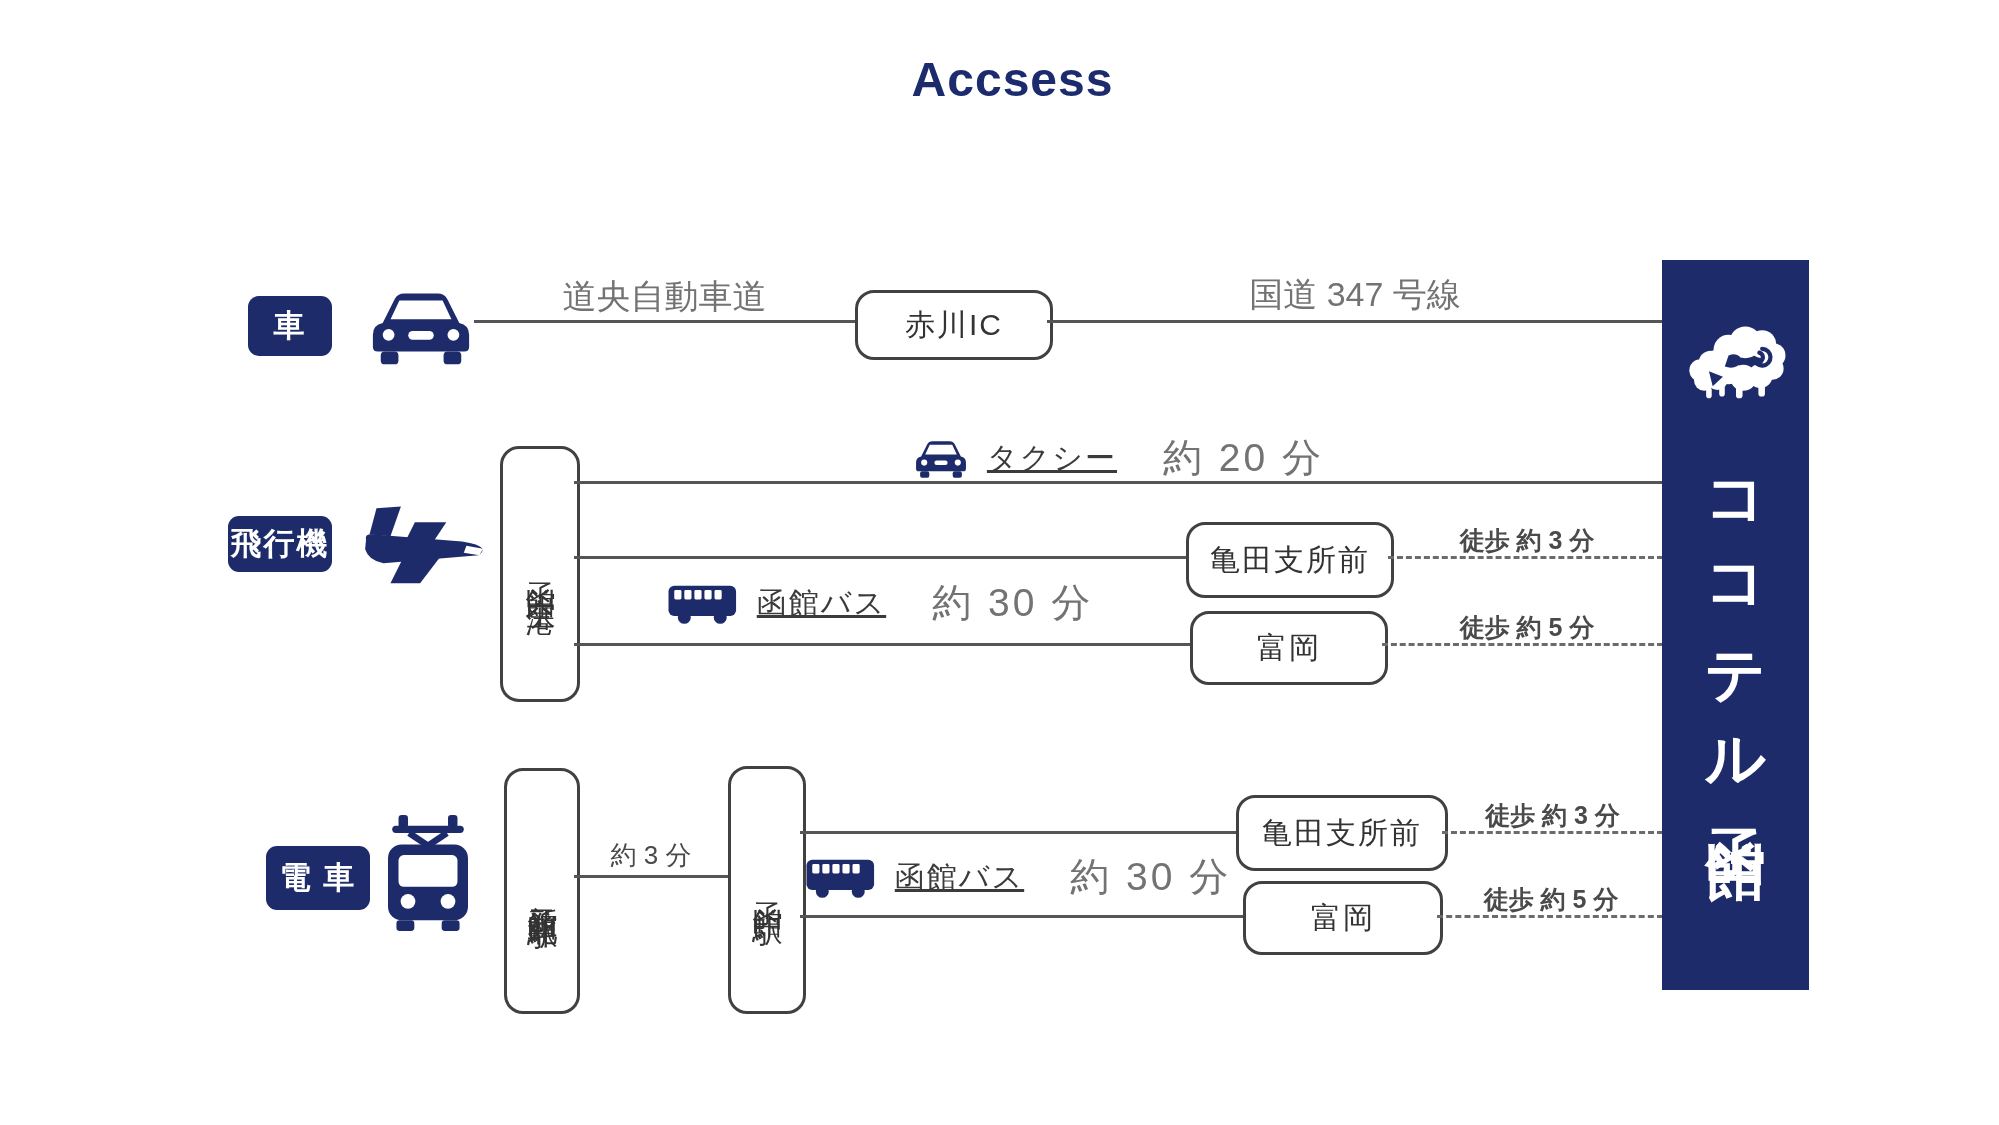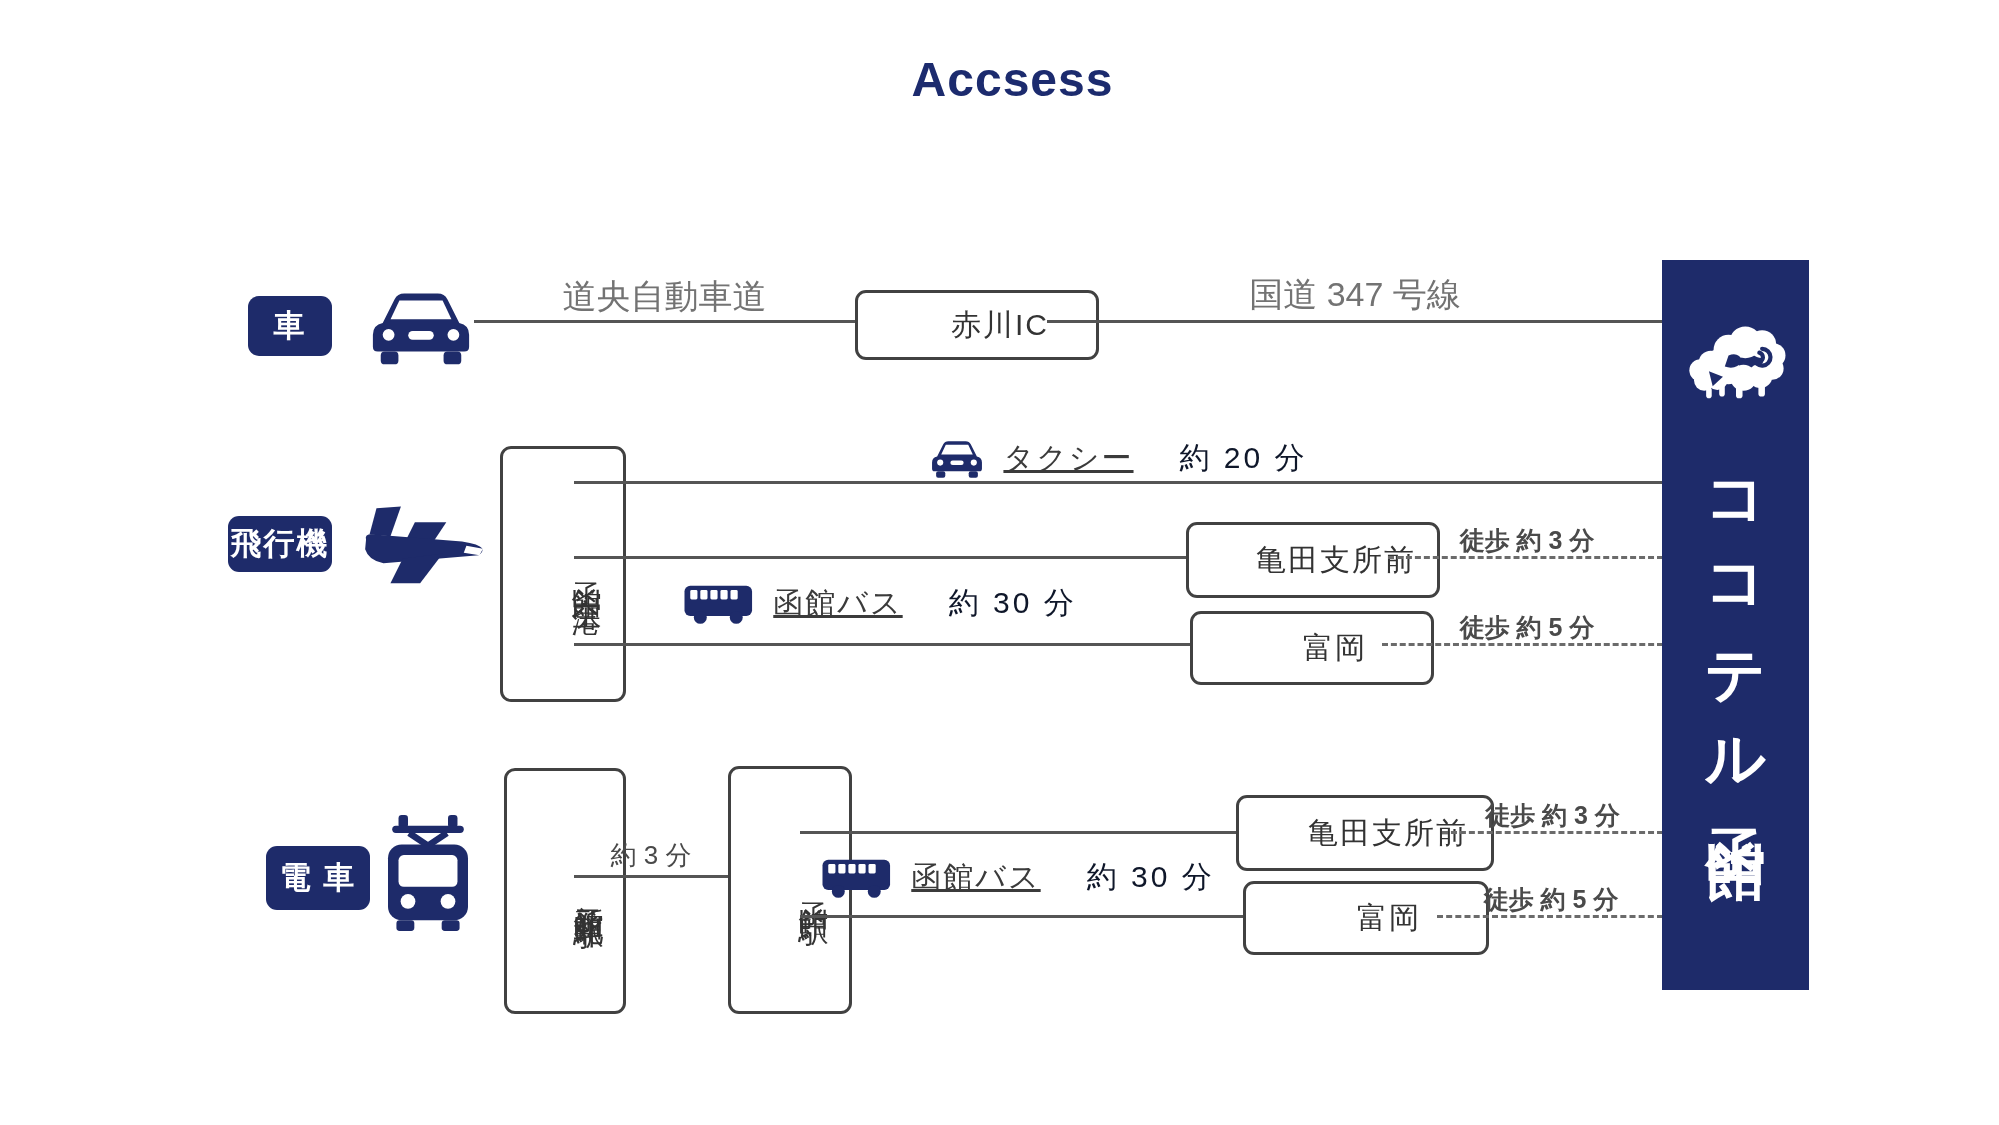--- a/index.html
+++ b/index.html
@@ -8,37 +8,37 @@
 
   .title{position:absolute;top:52px;left:0;width:100%;text-align:center;
          font-size:48px;font-weight:bold;color:#1c2b6e;letter-spacing:1px;margin-left:13px;}
 
   
   .badge{position:absolute;background:#1e2b6a;color:#fff;border-radius:11px;
          display:flex;align-items:center;justify-content:center;
          font-weight:bold;font-size:31px;letter-spacing:2px;}
 
   
-  .box{position:absolute;background:#fff;border:3px solid #414141;border-radius:11px;
+  .box{position:absolute;background:#fff;border:3px solid #414141;border-radius:19px;
        display:flex;align-items:center;justify-content:center;
-       font-size:30px;color:#333;letter-spacing:2px;padding-left:46px;}
+       font-size:30px;color:#333;letter-spacing:2px;}
   .box.vert{writing-mode:vertical-rl;text-orientation:upright;letter-spacing:8px;}
   .box.vert.tight{letter-spacing:3px;}
 
   .hline{position:absolute;border-top:3px solid #555;height:0;}
   .dline{position:absolute;border-top:3px dashed #6b6b6b;height:0;}
 
   .lab{position:absolute;text-align:center;font-size:34px;color:#737373;}
   .lab.small{font-size:25px;color:#4a4a4a;font-weight:bold;}
   .lab.mid{font-size:26px;color:#4a4a4a;}
 
   .iconwrap{position:absolute;display:flex;align-items:center;justify-content:center;}
   .transit-row{position:absolute;display:flex;align-items:center;justify-content:center;}
   .transit-row .t-label{font-size:30px;color:#3b3b3b;margin-left:18px;letter-spacing:2px;text-decoration:underline;}
-  .transit-row .t-time{font-size:30px;color:#0f172a;margin-left:46px;letter-spacing:3px;}
+  .transit-row .t-time{font-size:39px;color:#737373;margin-left:46px;letter-spacing:3px;}
 
   .sidebar{position:absolute;left:1662px;top:260px;width:147px;height:730px;
            background:#1e2b6a;display:flex;flex-direction:column;align-items:center;}
   .sidebar .logo{margin-top:58px;}
   .hotel-name{margin-top:42px;writing-mode:vertical-rl;text-orientation:upright;
               color:#fff;font-size:60px;font-weight:bold;letter-spacing:15px;line-height:1;}
   svg{display:block;}
 </style>
 </head>
 <body>

